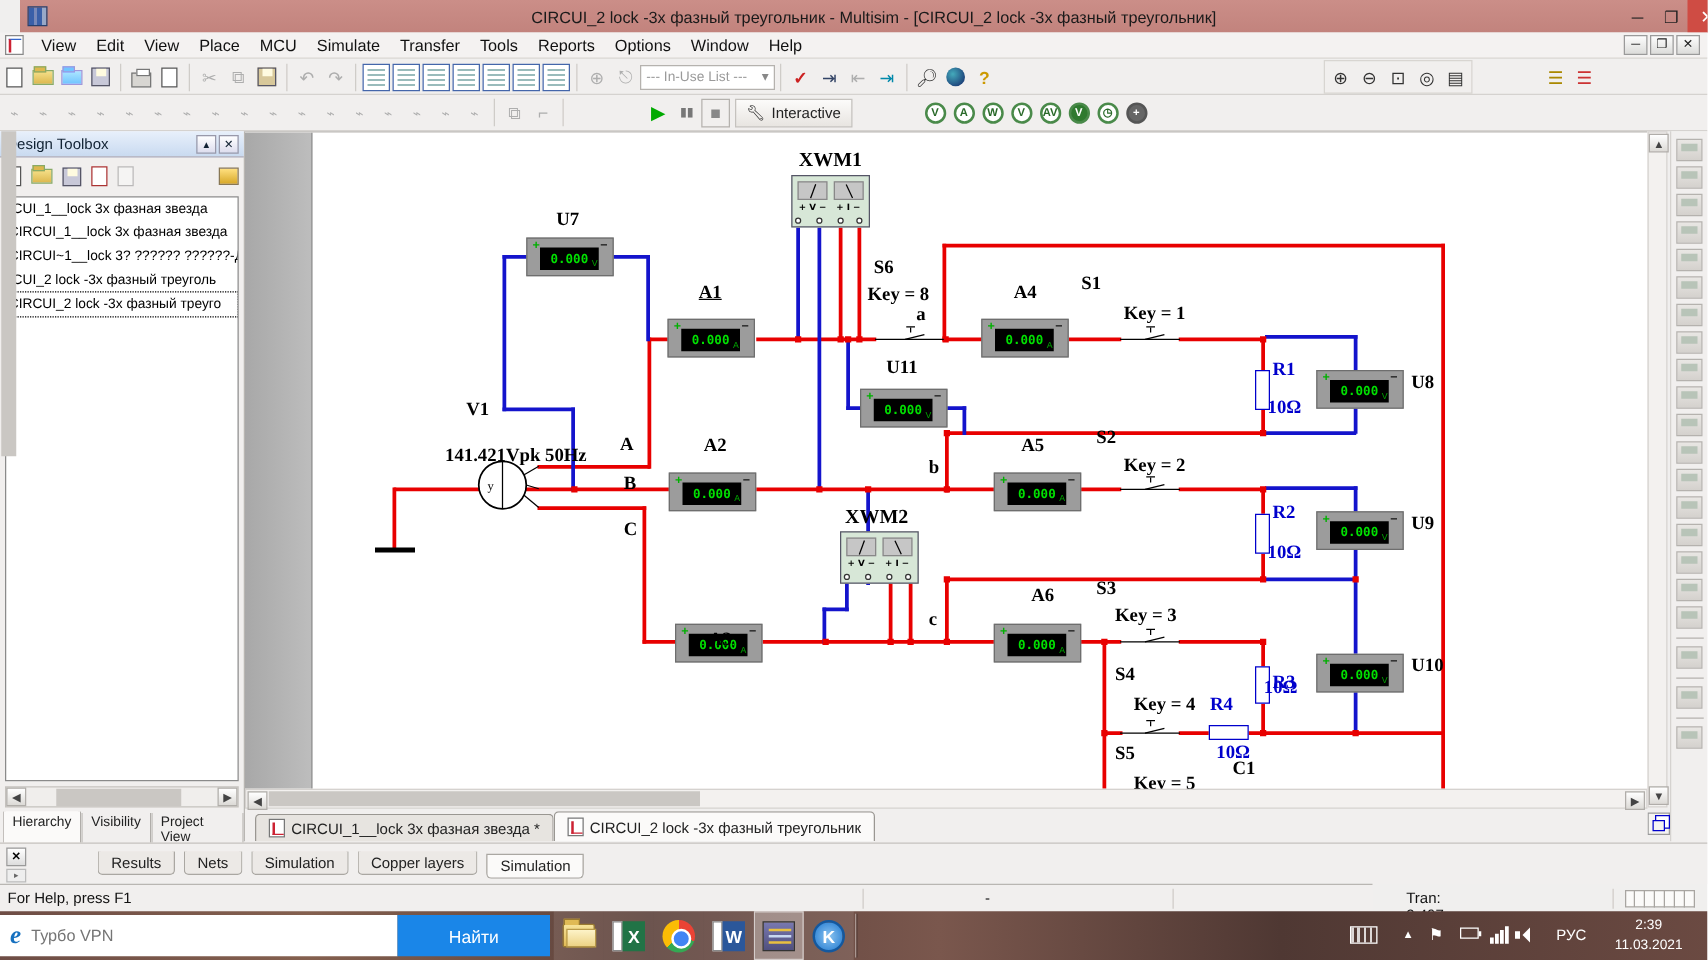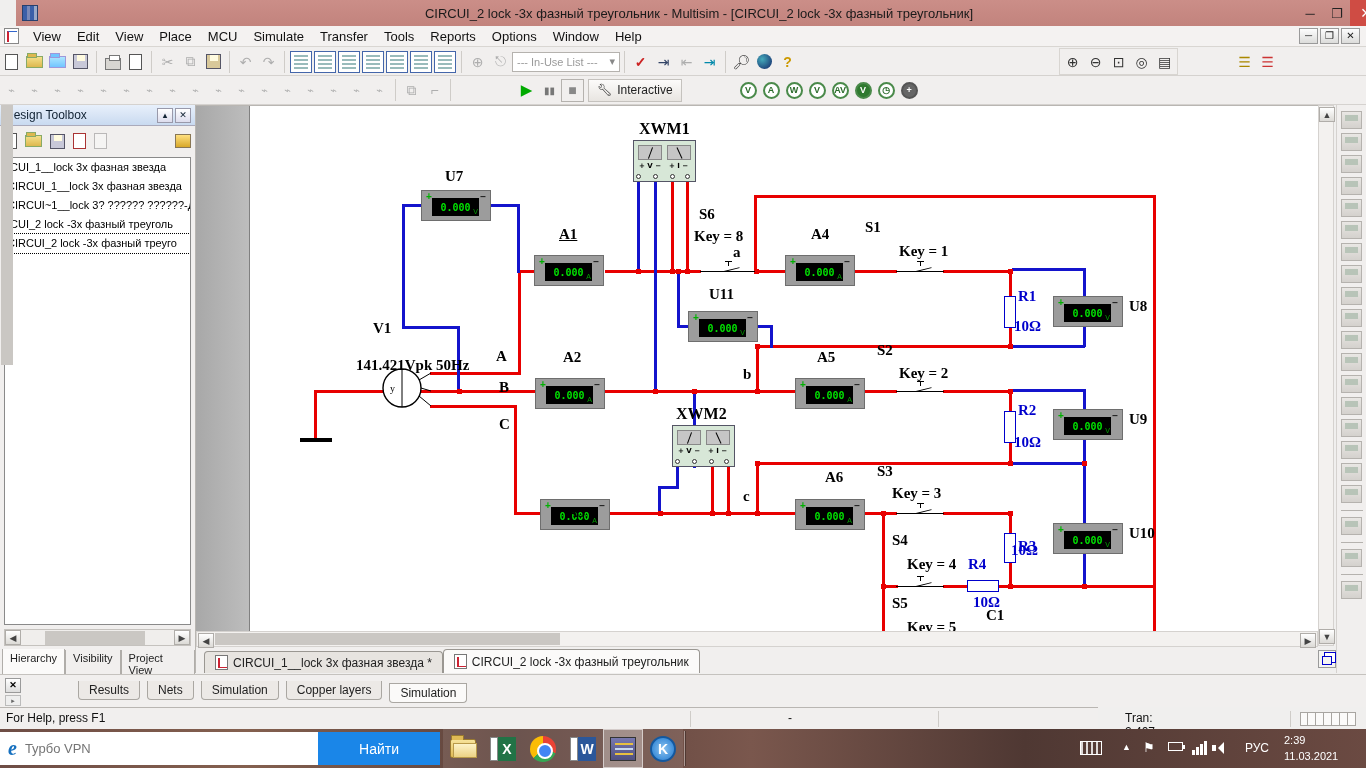--- a/index.html
+++ b/index.html
@@ -127,21 +127,21 @@
   #taskbar{position:absolute;left:0;top:729px;width:1366px;height:39px;background:linear-gradient(90deg,#6e4d45 0,#84604f 18%,#5c413b 38%,#7a574d 55%,#4f3833 75%,#6b4a42 100%)}
   #tb-search{position:absolute;left:0;top:3px;width:318px;height:33px;background:#fff;display:flex;align-items:center;padding-left:8px}
   #edge-e{font-family:"Liberation Serif",serif;font-weight:bold;font-style:italic;font-size:20px;color:#1670bf;margin-right:8px}
   #tb-search input{border:none;outline:none;font-size:13px;color:#555;width:240px;font-family:"Liberation Sans",sans-serif}
   #tb-find{position:absolute;left:318px;top:3px;width:122px;height:33px;background:#1a86e8;color:#fff;font-size:14px;display:flex;align-items:center;justify-content:center}
   .app{position:absolute;top:0;width:40px;height:39px;display:flex;align-items:center;justify-content:center;background:rgba(255,255,255,.10)}
   .app.on{background:rgba(255,255,255,.38);box-shadow:inset 0 0 0 1px rgba(255,255,255,.55)}
   #apps-sep{position:absolute;left:684px;top:2px;width:2px;height:35px;border-left:1px solid rgba(255,255,255,.4);border-right:1px solid rgba(0,0,0,.3)}
   .tray{position:absolute;color:#fff;font-size:12px}
   .bars span{display:inline-block;width:3px;background:#fff;margin-right:1px;vertical-align:bottom}
-  #clockbox{position:absolute;left:1284px;top:3px;width:70px;color:#fff;font-size:11px;line-height:16px}
+  #clockbox{position:absolute;left:1284px;top:3px;width:70px;text-align:center;color:#fff;font-size:11px;line-height:16px}
 
   
   .ic-folder{width:26px;height:19px;background:linear-gradient(#f7e39a,#e0ba55);border:1px solid #9a7a30;border-radius:2px;position:relative}
   .ic-folder::before{content:"";position:absolute;left:0;top:-5px;width:11px;height:4px;background:#e0ba55;border:1px solid #9a7a30;border-bottom:none}
   .ic-folder::after{content:"";position:absolute;left:2px;top:3px;width:22px;height:13px;background:linear-gradient(#fdf3c8,#ecd284);border:1px solid #b99a4a}
   .ic-office{width:26px;height:24px;display:flex}
   .ic-office .pg{width:8px;background:#fff;border:1px solid #888}
   .ic-office .bk{flex:1;color:#fff;font-weight:bold;font-size:14px;display:flex;align-items:center;justify-content:center}
   .ic-chrome{width:26px;height:26px;border-radius:50%;background:conic-gradient(#ea4335 0 30%,#34a853 0 63%,#fbbc05 0 100%);position:relative}
   .ic-chrome::after{content:"";position:absolute;left:7px;top:7px;width:12px;height:12px;border-radius:50%;background:#4285f4;border:2px solid #fff}

